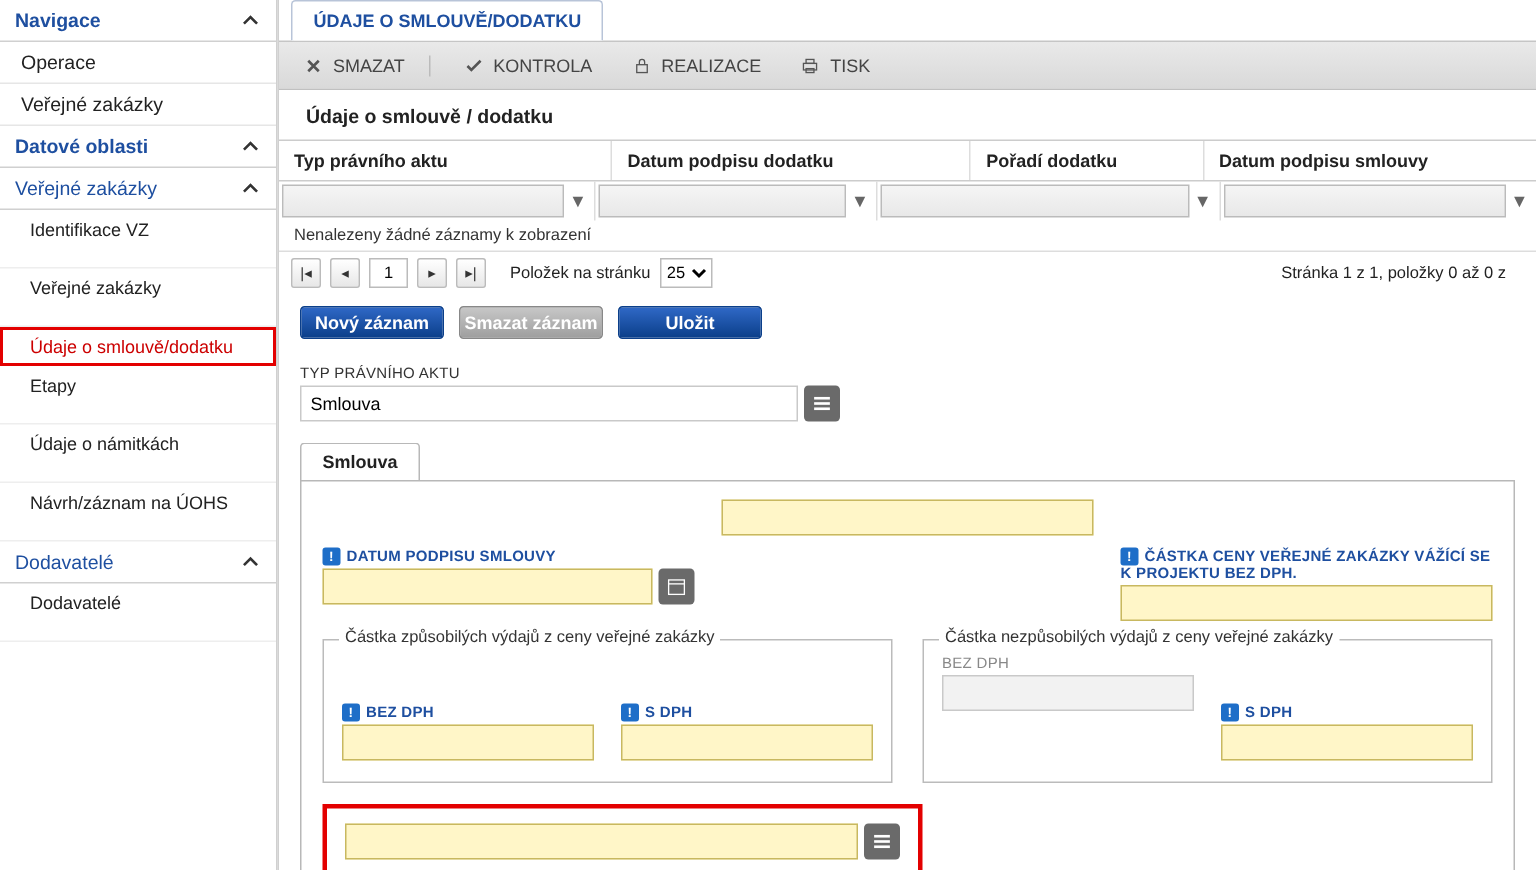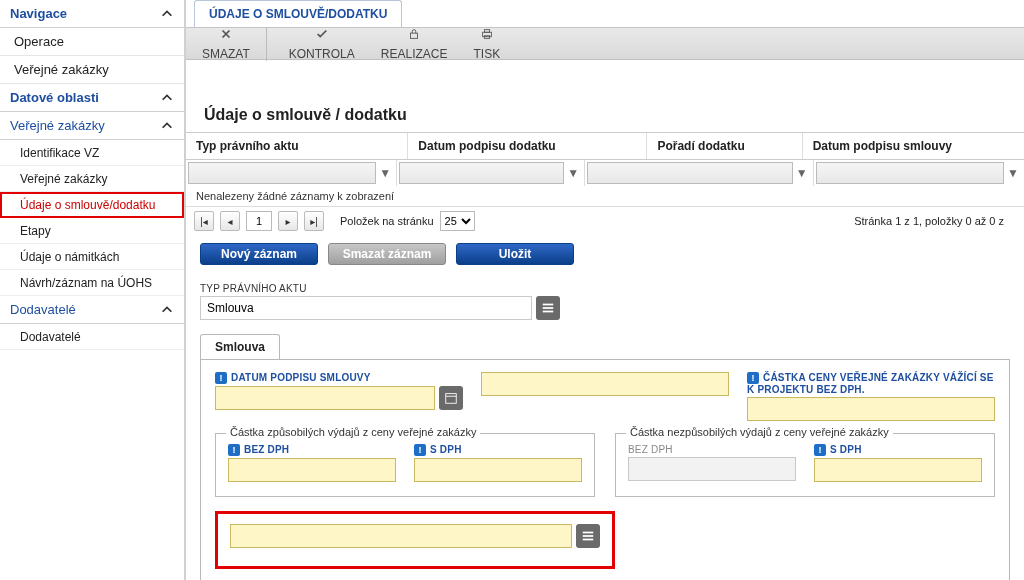--- a/index.html
+++ b/index.html
@@ -2,58 +2,58 @@
 <html><head>
 <meta charset="utf-8">
 <style>
   * { box-sizing: border-box; margin: 0; padding: 0; font-family: Arial, sans-serif; }
   body { background: #fff; font-size: 12px; color: #222; position: relative; width: 1024px; height: 580px; overflow: hidden; }
 
   
   .nav { position: absolute; left: 0; top: 0; width: 185px; border-right: 1px solid #d0d0d0; height: 580px; }
   .nav-header { display:flex; justify-content:space-between; align-items:center; padding:6px 10px; font-size:13px; font-weight:bold; color:#1e4fa0; border-bottom:1px solid #d0d0d0; cursor:pointer; }
   .nav-item { padding:6px 10px 6px 14px; font-size:13px; color:#222; border-bottom:1px solid #e6e6e6; cursor:pointer; }
-  .nav-sub  { padding:6px 10px 5px 20px; font-size:12px; color:#222; border-bottom:1px solid #eee; cursor:pointer; }
+  .nav-sub  { padding:6px 10px 18px 20px; font-size:12px; color:#222; border-bottom:1px solid #eee; cursor:pointer; }
   .nav-sub.active { color:#c00; border:2px solid #e30000; padding:4px 8px 4px 18px; }
   .chev { width:14px; height:14px; display:inline-block; }
   .chev svg { width:14px; height:14px; }
 
   
   .main { position:absolute; left:185px; top:0; right:0; height:580px; border-left:1px solid #d0d0d0; }
   .tabbar { height:28px; background:#fff; border-bottom:1px solid #c5c5c5; display:flex; align-items:flex-end; padding-left:8px; }
   .tab { border:1px solid #b8c4d8; border-bottom:none; padding:6px 14px; font-size:12px; font-weight:bold; color:#1e4fa0; background:#fff; border-radius:3px 3px 0 0; }
 
   .toolbar { height:32px; background:linear-gradient(#e9e9e9,#d9d9d9); display:flex; align-items:center; gap:18px; padding:0 12px; border-bottom:1px solid #c0c0c0; font-size:12px; color:#444; }
-  .tb-item { display:flex; align-items:center; gap:6px; cursor:pointer; padding:0 4px;flex-direction:column; }
+  .tb-item { display:flex; align-items:center; gap:6px; cursor:pointer; padding:0 4px; }
   .tb-item.first { border-right:1px solid #bbb; padding-right:16px; }
   .tb-icon { width:14px; height:14px; display:inline-block; color:#555; }
 
-  .section-title { padding:10px 18px 8px; font-size:16px; font-weight:bold; color:#222;margin-top:36px; }
+  .section-title { padding:10px 18px 8px; font-size:13px; font-weight:bold; color:#222; }
 
   .grid { margin:0 0 0 0; }
   .grid-head { display:flex; border-top:1px solid #ccc; border-bottom:1px solid #ccc; background:#fff; }
   .ghcell { flex:1; padding:6px 10px; font-size:12px; font-weight:bold; color:#222; border-right:1px solid #ddd; }
   .grid-filter { display:flex; }
   .gfcell { flex:1; padding:2px; border-right:1px solid #ddd; display:flex; align-items:center; }
   .gfcell input { flex:1; height:22px; background:linear-gradient(#f5f5f5,#e8e8e8); border:1px solid #bbb; padding:0 4px; font-size:12px; }
   .funnel { width:18px; text-align:center; color:#666; cursor:pointer; }
   .grid-empty { padding:4px 10px; font-size:11px; color:#333; }
   .grid-footer { display:flex; align-items:center; gap:6px; padding:4px 8px; font-size:11px; border-top:1px solid #ddd; }
   .pgbtn { width:20px; height:20px; border:1px solid #bbb; background:linear-gradient(#fff,#e7e7e7); display:flex; align-items:center; justify-content:center; cursor:pointer; border-radius:2px; font-size:10px; color:#333; }
   .pgnum { width:26px; height:20px; border:1px solid #bbb; text-align:center; font-size:11px; }
   .pgsel { height:20px; border:1px solid #bbb; font-size:11px; background:#fff; }
   .grid-status { margin-left:auto; padding-right:12px; color:#222; }
 
   .btnrow { display:flex; gap:10px; padding:8px 14px; }
-  .btn { width:118px; height:22px; display:flex; align-items:center; justify-content:center; font-size:12px; font-weight:bold; color:#fff; border-radius:3px; cursor:pointer; border:1px solid #0b3f8a; background:linear-gradient(#2f68c6,#0b3f8a); }
+  .btn { width:96px; height:22px; display:flex; align-items:center; justify-content:center; font-size:12px; font-weight:bold; color:#fff; border-radius:3px; cursor:pointer; border:1px solid #0b3f8a; background:linear-gradient(#2f68c6,#0b3f8a); }
   .btn.grey { background:linear-gradient(#c7c7c7,#9f9f9f); border:1px solid #888; }
 
   .form-area { padding:10px 14px 0 14px; }
   .lbl { font-size:10px; letter-spacing:.2px; color:#333; display:block; margin-bottom:2px; }
-  .lbl.blue { color:#1e4fa0; font-size:10px; font-weight:bold; }
+  .lbl.blue { color:#1e4fa0; font-size:10px; font-weight:bold;margin-top:32px; }
   .lbl .bang { display:inline-block; width:12px; height:12px; background:#1e6ec8; color:#fff; border-radius:2px; text-align:center; line-height:12px; font-size:9px; margin-right:4px; }
   .inp { width:100%; height:24px; border:1px solid #c9c9c9; background:#fff; padding:0 6px; font-size:12px; }
   .inp.req { background:#fff6c8; border:1px solid #c8b860; }
   .inp.ro { background:#f2f2f2; }
   .picker { display:flex; gap:4px; align-items:flex-end; }
   .iconbtn { width:24px; height:24px; background:#6a6a6a; border-radius:3px; display:flex; align-items:center; justify-content:center; color:#fff; cursor:pointer; flex-shrink:0; }
 
   .subtabbar { margin-top:14px; display:flex; }
   .subtab { border:1px solid #b8b8b8; border-bottom:none; padding:5px 14px; font-size:12px; font-weight:bold; background:#fff; border-radius:3px 3px 0 0; }
   .subpanel { border:1px solid #b8b8b8; padding:12px 14px 18px; }

